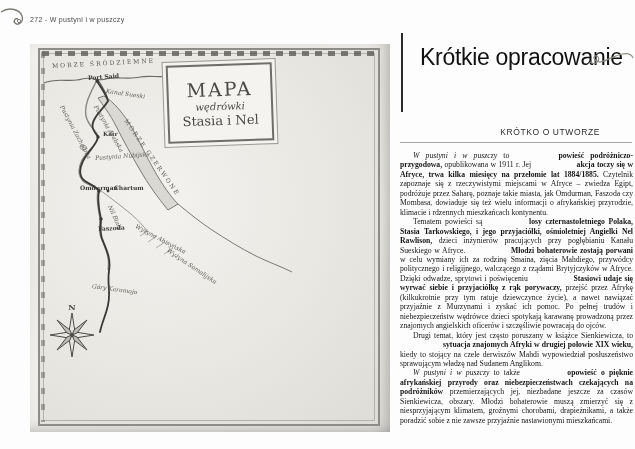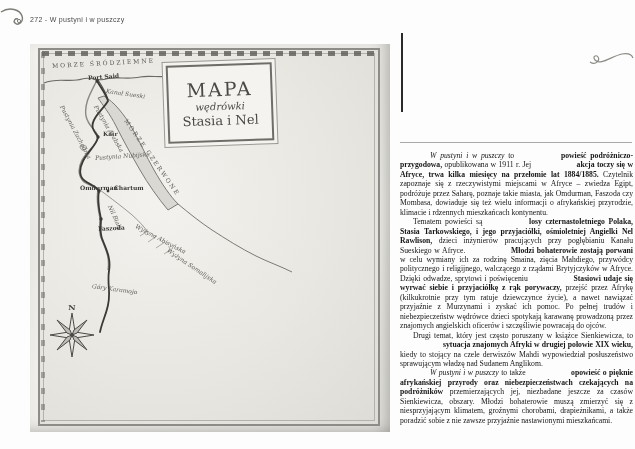--- a/index.html
+++ b/index.html
@@ -43,21 +43,21 @@
         letter-spacing:-.3px;white-space:nowrap;}
   #flourishTR{position:absolute;left:588px;top:48px;}
   #section{position:absolute;left:400px;top:127px;width:232px;text-align:right;padding-right:32px;
         box-sizing:border-box;font-family:"Liberation Sans",sans-serif;font-size:8.5px;
         letter-spacing:.6px;color:#2b2b2b;}
   #hrule{position:absolute;left:400px;top:142px;width:232px;border-top:1px solid #a9a9a9;}
   #bodycol{position:absolute;left:400px;top:151px;width:233px;font-size:7.7px;line-height:9.45px;
         text-align:justify;color:#151515;}
   #bodycol p{margin:0;text-indent:13px;}
   #bodycol b{font-weight:bold;margin-left:43px;}
-  #bodycol i{font-style:italic;margin-left:17px;}
+  #bodycol i{font-style:italic;}
 </style>
 </head>
 <body>
 <div id="stage">
 
   <svg id="flourishTL" width="30" height="30" viewBox="0 0 30 30">
     <path d="M1,8 C10,2 20,6 22,12 C24,18 18,22 15,19 C13,17 15,14 18,15" fill="none" stroke="#7d7c76" stroke-width="1.4"></path>
     <circle cx="19" cy="17" r="1.6" fill="none" stroke="#7d7c76" stroke-width="1"></circle>
   </svg>
   <div id="pghead">272 - W pustyni i w puszczy</div>
@@ -135,23 +135,25 @@
             <polygon points="8,38 21,28 23,23 18,25" fill="#bdbcb6"></polygon>
             <polygon points="38,38 25,28 23,23 28,25" fill="#bdbcb6"></polygon>
           </g>
           <circle cx="23" cy="23" r="2" fill="#4b4a45"></circle>
         </svg>
       </div>
     </div>
   </div>
 
   <div id="vrule"></div>
+  <h1 id="title" style="margin:0;">Krótkie opracowanie</h1>
   <svg id="flourishTR" width="46" height="24" viewBox="0 0 46 24">
     <path d="M2,14 C8,18 12,12 10,9 C8,6 4,9 7,12 C12,18 24,8 34,6 C40,5 44,7 45,10" fill="none" stroke="#8d8c86" stroke-width="1.2"></path>
   </svg>
+  <div id="section">KRÓTKO O UTWORZE</div>
   <div id="hrule"></div>
   <div id="bodycol">
       <p><i>W pustyni i w puszczy</i><span> to </span><b>powieść podróżniczo-przygodowa,</b><span> opublikowana w 1911 r. Jej </span><b>akcja toczy się w Afryce, trwa kilka miesięcy na przełomie lat 1884/1885.</b><span> Czytelnik zapoznaje się z rzeczywistymi miejscami w Afryce – zwiedza Egipt, podróżuje przez Saharę, poznaje takie miasta, jak Omdurman, Faszoda czy Mombasa, dowiaduje się też wielu informacji o afrykańskiej przyrodzie, klimacie i rdzennych mieszkańcach kontynentu.</span></p>
       <p><span>Tematem powieści są </span><b>losy czternastoletniego Polaka, Stasia Tarkowskiego, i jego przyjaciółki, ośmioletniej Angielki Nel Rawlison,</b><span> dzieci inżynierów pracujących przy pogłębianiu Kanału Sueskiego w Afryce. </span><b>Młodzi bohaterowie zostają porwani</b><span> w celu wymiany ich za rodzinę Smaina, zięcia Mahdiego, przywódcy politycznego i religijnego, walczącego z rządami Brytyjczyków w Afryce. Dzięki odwadze, sprytowi i poświęceniu </span><b>Stasiowi udaje się wyrwać siebie i przyjaciółkę z rąk porywaczy,</b><span> przejść przez Afrykę (kilkukrotnie przy tym ratuje dziewczynce życie), a nawet nawiązać przyjaźnie z Murzynami i zyskać ich pomoc. Po pełnej trudów i niebezpieczeństw wędrówce dzieci spotykają karawanę prowadzoną przez znajomych angielskich oficerów i szczęśliwie powracają do ojców.</span></p>
       <p><span>Drugi temat, który jest często poruszany w książce Sienkiewicza, to </span><b>sytuacja znajomych Afryki w drugiej połowie XIX wieku,</b><span> kiedy to stojący na czele derwiszów Mahdi wypowiedział posłuszeństwo sprawującym władzę nad Sudanem Anglikom.</span></p>
       <p><i>W pustyni i w puszczy</i><span> to także </span><b>opowieść o pięknie afrykańskiej przyrody oraz niebezpieczeństwach czekających na podróżników</b><span> przemierzających jej, niezbadane jeszcze za czasów Sienkiewicza, obszary. Młodzi bohaterowie muszą zmierzyć się z niesprzyjającym klimatem, groźnymi chorobami, drapieżnikami, a także poradzić sobie z nie zawsze przyjaźnie nastawionymi mieszkańcami.</span></p>
     </div>
 
 </div>
 

